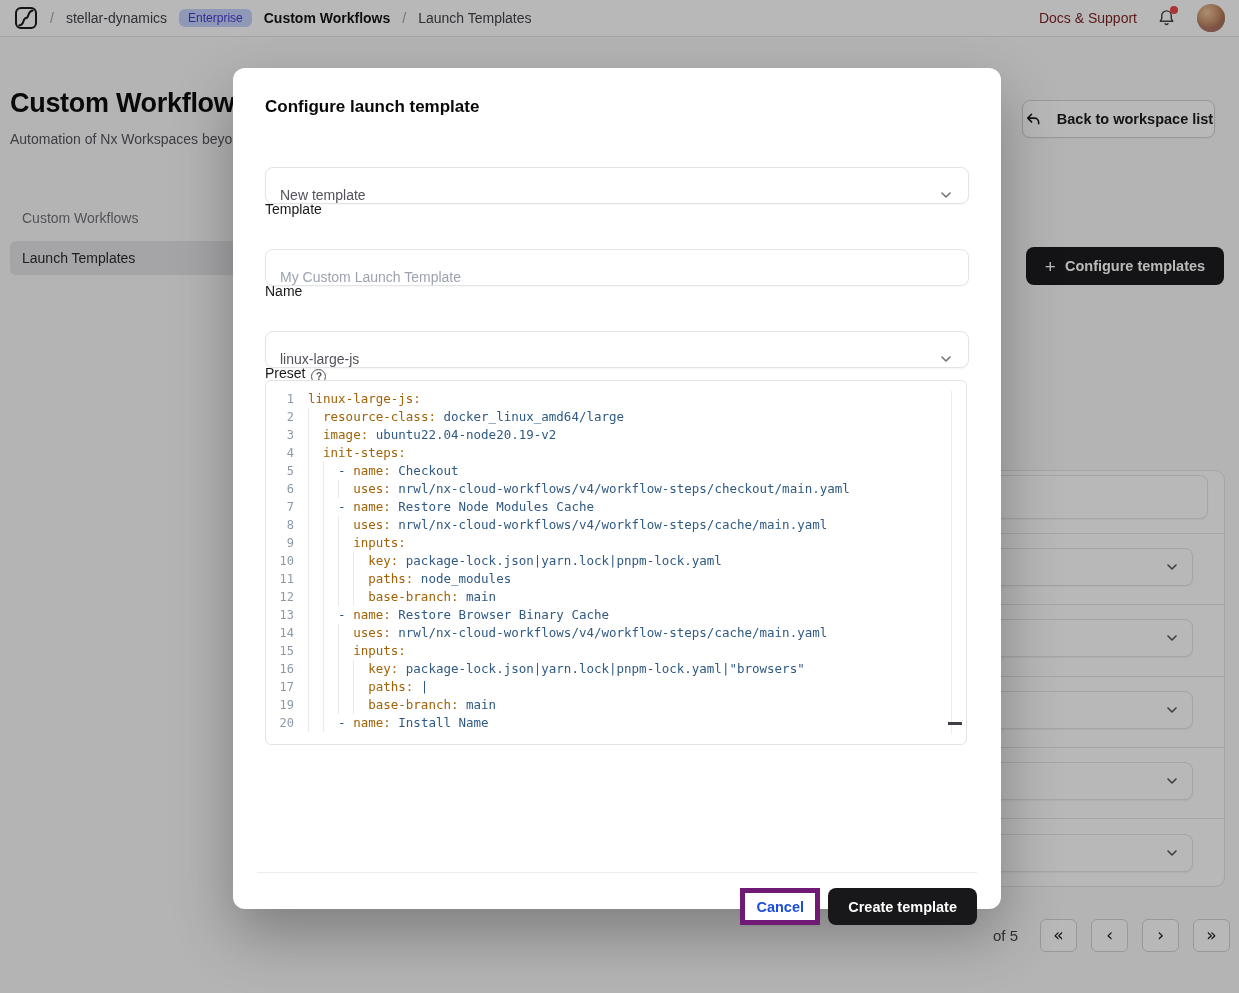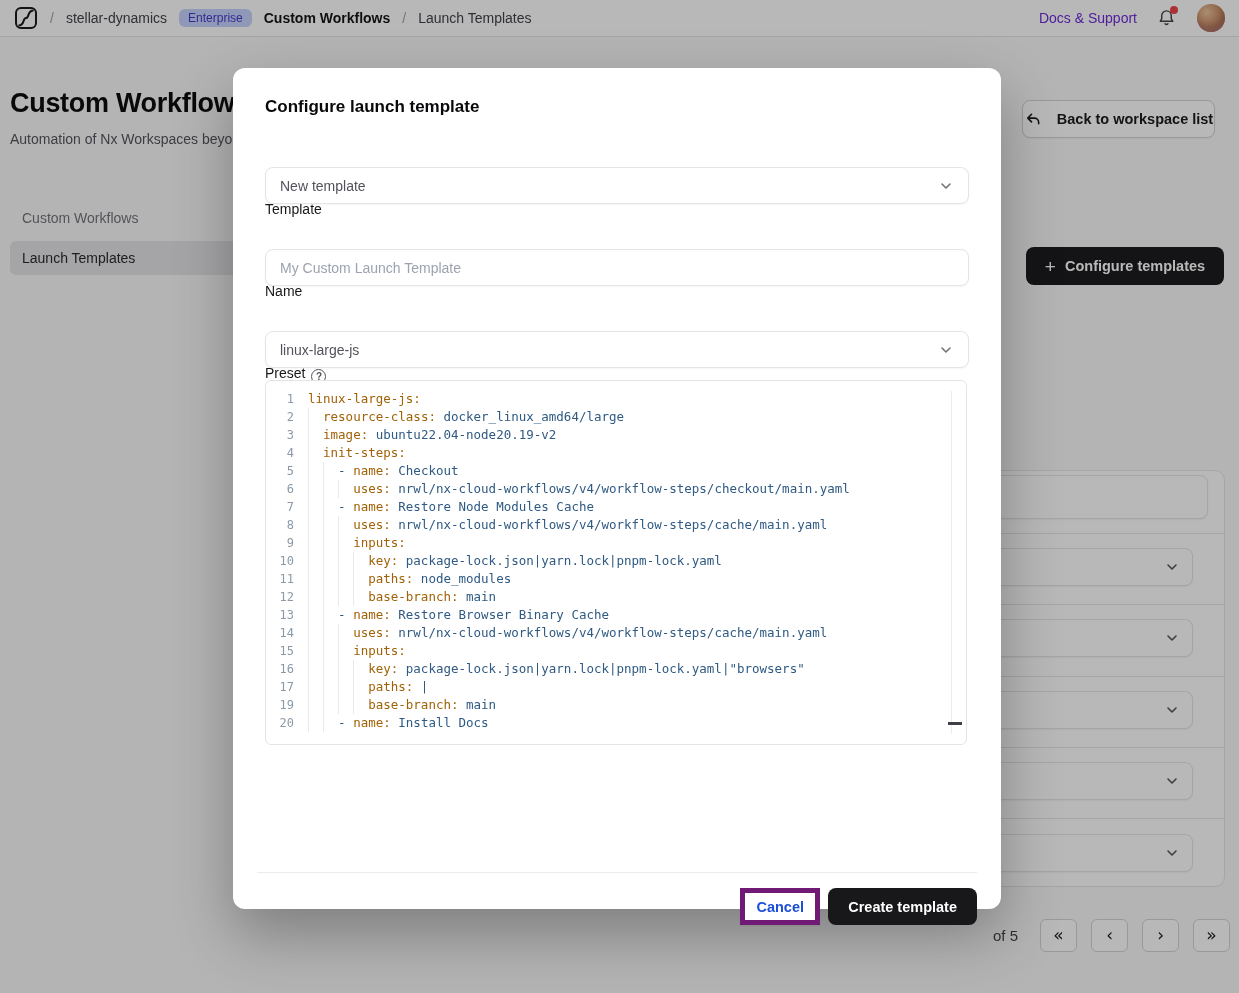--- a/index.html
+++ b/index.html
@@ -8,21 +8,21 @@
 
   
   .nav { position: absolute; top: 0; left: 0; right: 0; height: 37px; background: #fff;
          border-bottom: 1px solid #e4e4e7; display: flex; align-items: center; padding: 0 14px; gap: 12px; }
   .nav .sep { color: #a1a1aa; font-size: 14px; }
   .crumb { font-size: 14px; color: #3f3f46; }
   .crumb.bold { font-weight: 700; color: #111113; }
   .badge { background: #c7d2fe; color: #4338ca; font-size: 12px; font-weight: 500;
            padding: 3px 9px; border-radius: 6px; line-height: 1; }
   .nav-right { margin-left: auto; display: flex; align-items: center; gap: 20px; }
-  .docs { font-size: 14px; color: #6d28d9; }
+  .docs { font-size: 14px; color: #7f1d1d; }
   .bellwrap { position: relative; width: 20px; height: 20px; }
   .bell-dot { position: absolute; top: -2px; right: -1px; width: 8px; height: 8px;
               border-radius: 50%; background: #ef4444; }
   .avatar { width: 28px; height: 28px; border-radius: 50%;
             background: radial-gradient(circle at 35% 30%, #ecc49b 0%, #c98e66 45%, #8c5a42 80%, #6e453a 100%);
             box-shadow: inset 0 -8px 6px -4px #b3766a; }
 
   
   .page-title { position: absolute; left: 10px; top: 88px; font-size: 27px; font-weight: 700;
                 color: #09090b; letter-spacing: -0.3px; }
@@ -58,21 +58,21 @@
            font-size: 17px; color: #18181b; display: flex; align-items: center; justify-content: center;
            font-family: "DejaVu Sans", sans-serif; padding-bottom: 2px; }
 
   
   .overlay { position: absolute; inset: 0; background: rgba(9, 9, 11, 0.29); }
   .modal { position: absolute; left: 233px; top: 68px; width: 768px; height: 841px;
            background: #fff; border-radius: 12px; box-shadow: 0 25px 60px rgba(0,0,0,.3); }
   .m-title { position: absolute; left: 32px; top: 29px; font-size: 17px; font-weight: 700; color: #09090b; }
   .m-label { position: absolute; left: 32px; font-size: 14px; font-weight: 500; color: #18181b; }
   .m-select, .m-input { position: absolute; left: 32px; width: 704px; height: 37px; background: #fff;
-           border: 1px solid #e4e4e7; border-radius: 8px; display: flex; align-items: center;
+           border: 1px solid #e4e4e7; border-radius: 8px; display: flex; align-items: flex-end;
            padding: 0 14px; font-size: 14px; box-shadow: 0 1px 2px rgba(0,0,0,.04); }
   .m-select { color: #52525b; justify-content: space-between; }
   .m-input { color: #9ca3af; }
   .help { display: inline-flex; align-items: center; justify-content: center; width: 15px; height: 15px;
           border: 1.3px solid #52525b; border-radius: 50%; font-size: 10px; color: #52525b;
           margin-left: 6px; vertical-align: -2px; font-weight: 700; }
 
   .editor { position: absolute; left: 32px; top: 312px; width: 702px; height: 365px;
             border: 1px solid #e4e4e7; border-radius: 6px; background: #fff; overflow: hidden;
             padding-top: 9px; font-family: "DejaVu Sans Mono", monospace; }
@@ -288,21 +288,21 @@
           <div class="cl">
             <span class="ln">17</span>
             <span class="code"><span class="ind"></span><span class="ind"></span><span class="ind"></span><span class="ind"></span><span class="tk">paths:</span><span class="tv"> |</span></span>
           </div>
           <div class="cl">
             <span class="ln">19</span>
             <span class="code"><span class="ind"></span><span class="ind"></span><span class="ind"></span><span class="ind"></span><span class="tk">base-branch:</span><span class="tv"> main</span></span>
           </div>
           <div class="cl">
             <span class="ln">20</span>
-            <span class="code"><span class="ind"></span><span class="ind"></span><span class="tv">- </span><span class="tk">name:</span><span class="tv"> Install Docs</span></span>
+            <span class="code"><span class="ind"></span><span class="ind"></span><span class="tv">- </span><span class="tk">name:</span><span class="tv"> Install Name</span></span>
           </div>
         </div>
       <div class="vtrack"></div>
       <div class="hthumb"></div>
     </div>
 
     <div class="m-divider"></div>
     <div class="m-footer">
       <button class="btn-cancel">Cancel</button>
       <button class="btn-create">Create template</button>

